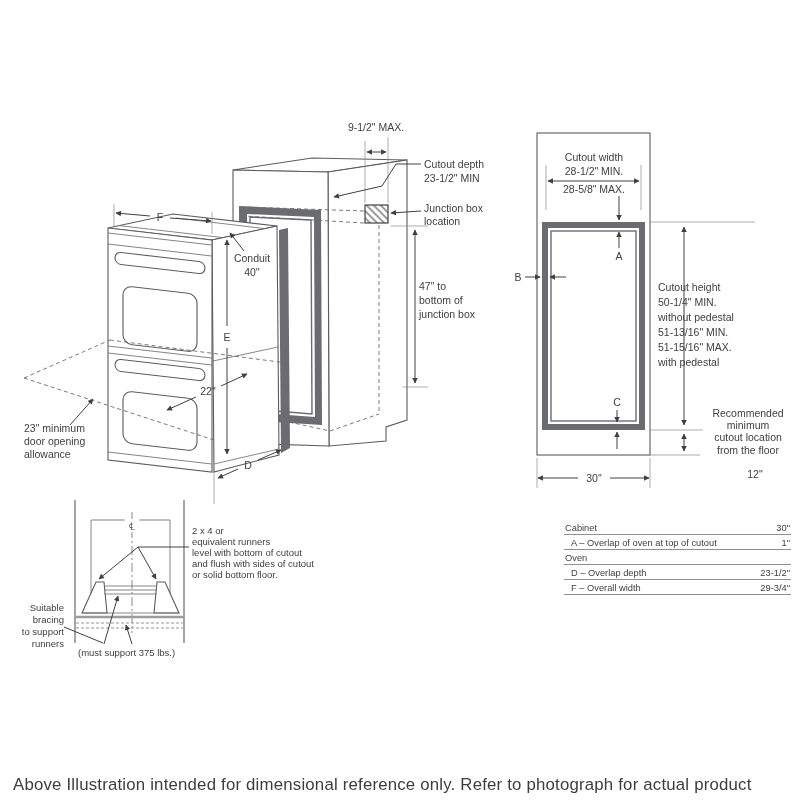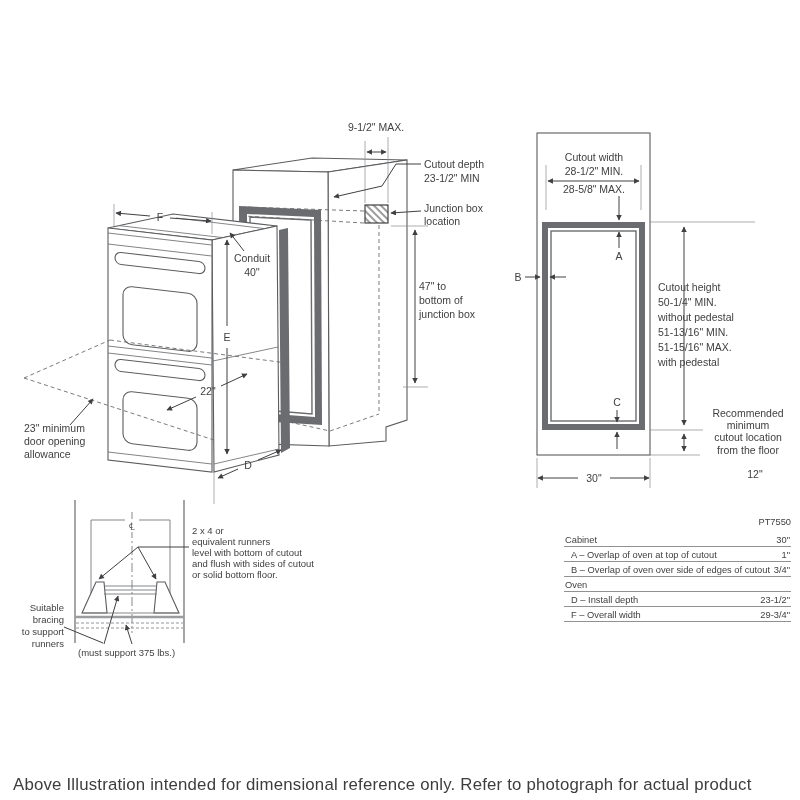--- a/index.html
+++ b/index.html
@@ -281,40 +281,35 @@
       <text class="ts te" x="64" y="611">Suitable</text>
       <text class="ts te" x="64" y="623">bracing</text>
       <text class="ts te" x="64" y="635">to support</text>
       <text class="ts te" x="64" y="647">runners</text>
     </g>
   </g>
 </svg>
 
 <div class="spec-table">
   <div class="spec-models">
-    <div>PT7550</div>
   </div>
   <div class="trow">
     <span class="tlabel">Cabinet</span>
     <span class="tval">30"</span>
   </div>
   <div class="trow indent">
     <span class="tlabel">A – Overlap of oven at top of cutout</span>
     <span class="tval">1"</span>
   </div>
-  <div class="trow indent">
-    <span class="tlabel">B – Overlap of oven over side of edges of cutout</span>
-    <span class="tval">3/4"</span>
-  </div>
   <div class="trow">
     <span class="tlabel">Oven</span>
     <span class="tval"></span>
   </div>
   <div class="trow indent">
-    <span class="tlabel">D – Install depth</span>
+    <span class="tlabel">D – Overlap depth</span>
     <span class="tval">23-1/2"</span>
   </div>
   <div class="trow indent">
     <span class="tlabel">F – Overall width</span>
     <span class="tval">29-3/4"</span>
   </div>
 </div>
 
 <div class="caption">Above Illustration intended for dimensional reference only. Refer to photograph for actual product appearance.</div>
 

